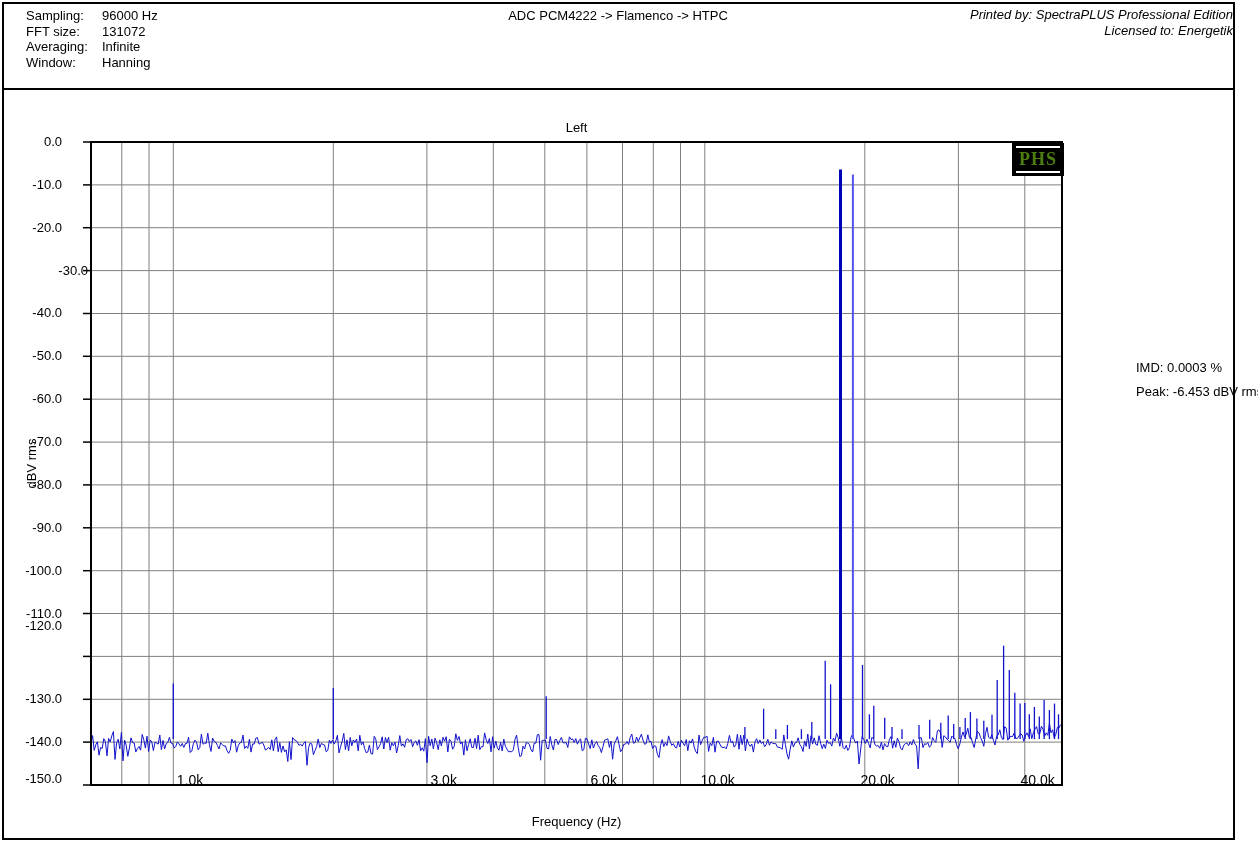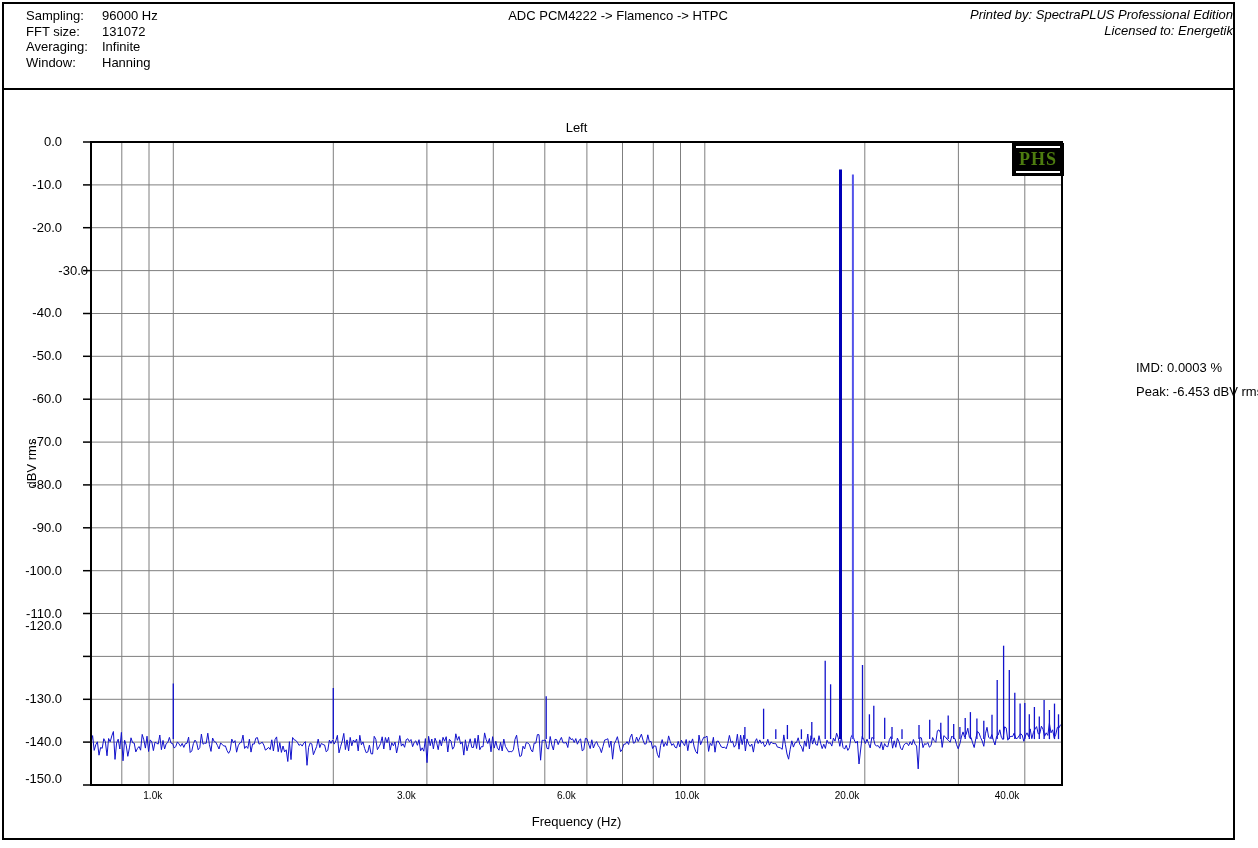--- a/index.html
+++ b/index.html
@@ -13,21 +13,21 @@
   #header-right{left:833px;top:7px;width:400px;text-align:right;font-style:italic;font-size:13px;line-height:15.5px;}
   #chart-title{left:91px;top:120px;width:971px;text-align:center;font-size:13px;}
   #x-axis-title{left:91px;top:814px;width:971px;text-align:center;font-size:13px;}
   #y-axis-title{left:-14px;top:456px;width:90px;text-align:center;font-size:13px;transform:rotate(-90deg);}
   #stats{left:1136px;top:356px;font-size:13px;line-height:24px;white-space:nowrap;}
   #phs-logo{left:1012px;top:143px;width:52px;height:33px;background:#000;box-sizing:border-box;padding:3px 4px;}
   #phs-inner{border-top:2px solid #fff;border-bottom:2px solid #fff;height:100%;box-sizing:border-box;
     display:flex;align-items:center;justify-content:center;
     color:#4d7c0f;font-family:"Liberation Serif","DejaVu Serif",serif;font-weight:bold;font-size:18px;letter-spacing:1px;}
   .y-tick-label{position:absolute;width:60px;left:2px;text-align:right;font-size:13px;height:14px;line-height:14px;}
-  .x-tick-label{position:absolute;top:790px;width:60px;text-align:left;font-size:10px;}
+  .x-tick-label{position:absolute;top:772px;width:60px;text-align:right;font-size:14px;}
   #plot-svg{position:absolute;left:0;top:0;}
 </style>
 </head>
 <body>
 
 <div id="page-frame" class="abs"></div>
 <div id="header-divider" class="abs"></div>
 
 <div id="header-left" class="abs">
   <div class="hrow"><span class="hlabel">Sampling:</span><span>96000 Hz</span></div>

